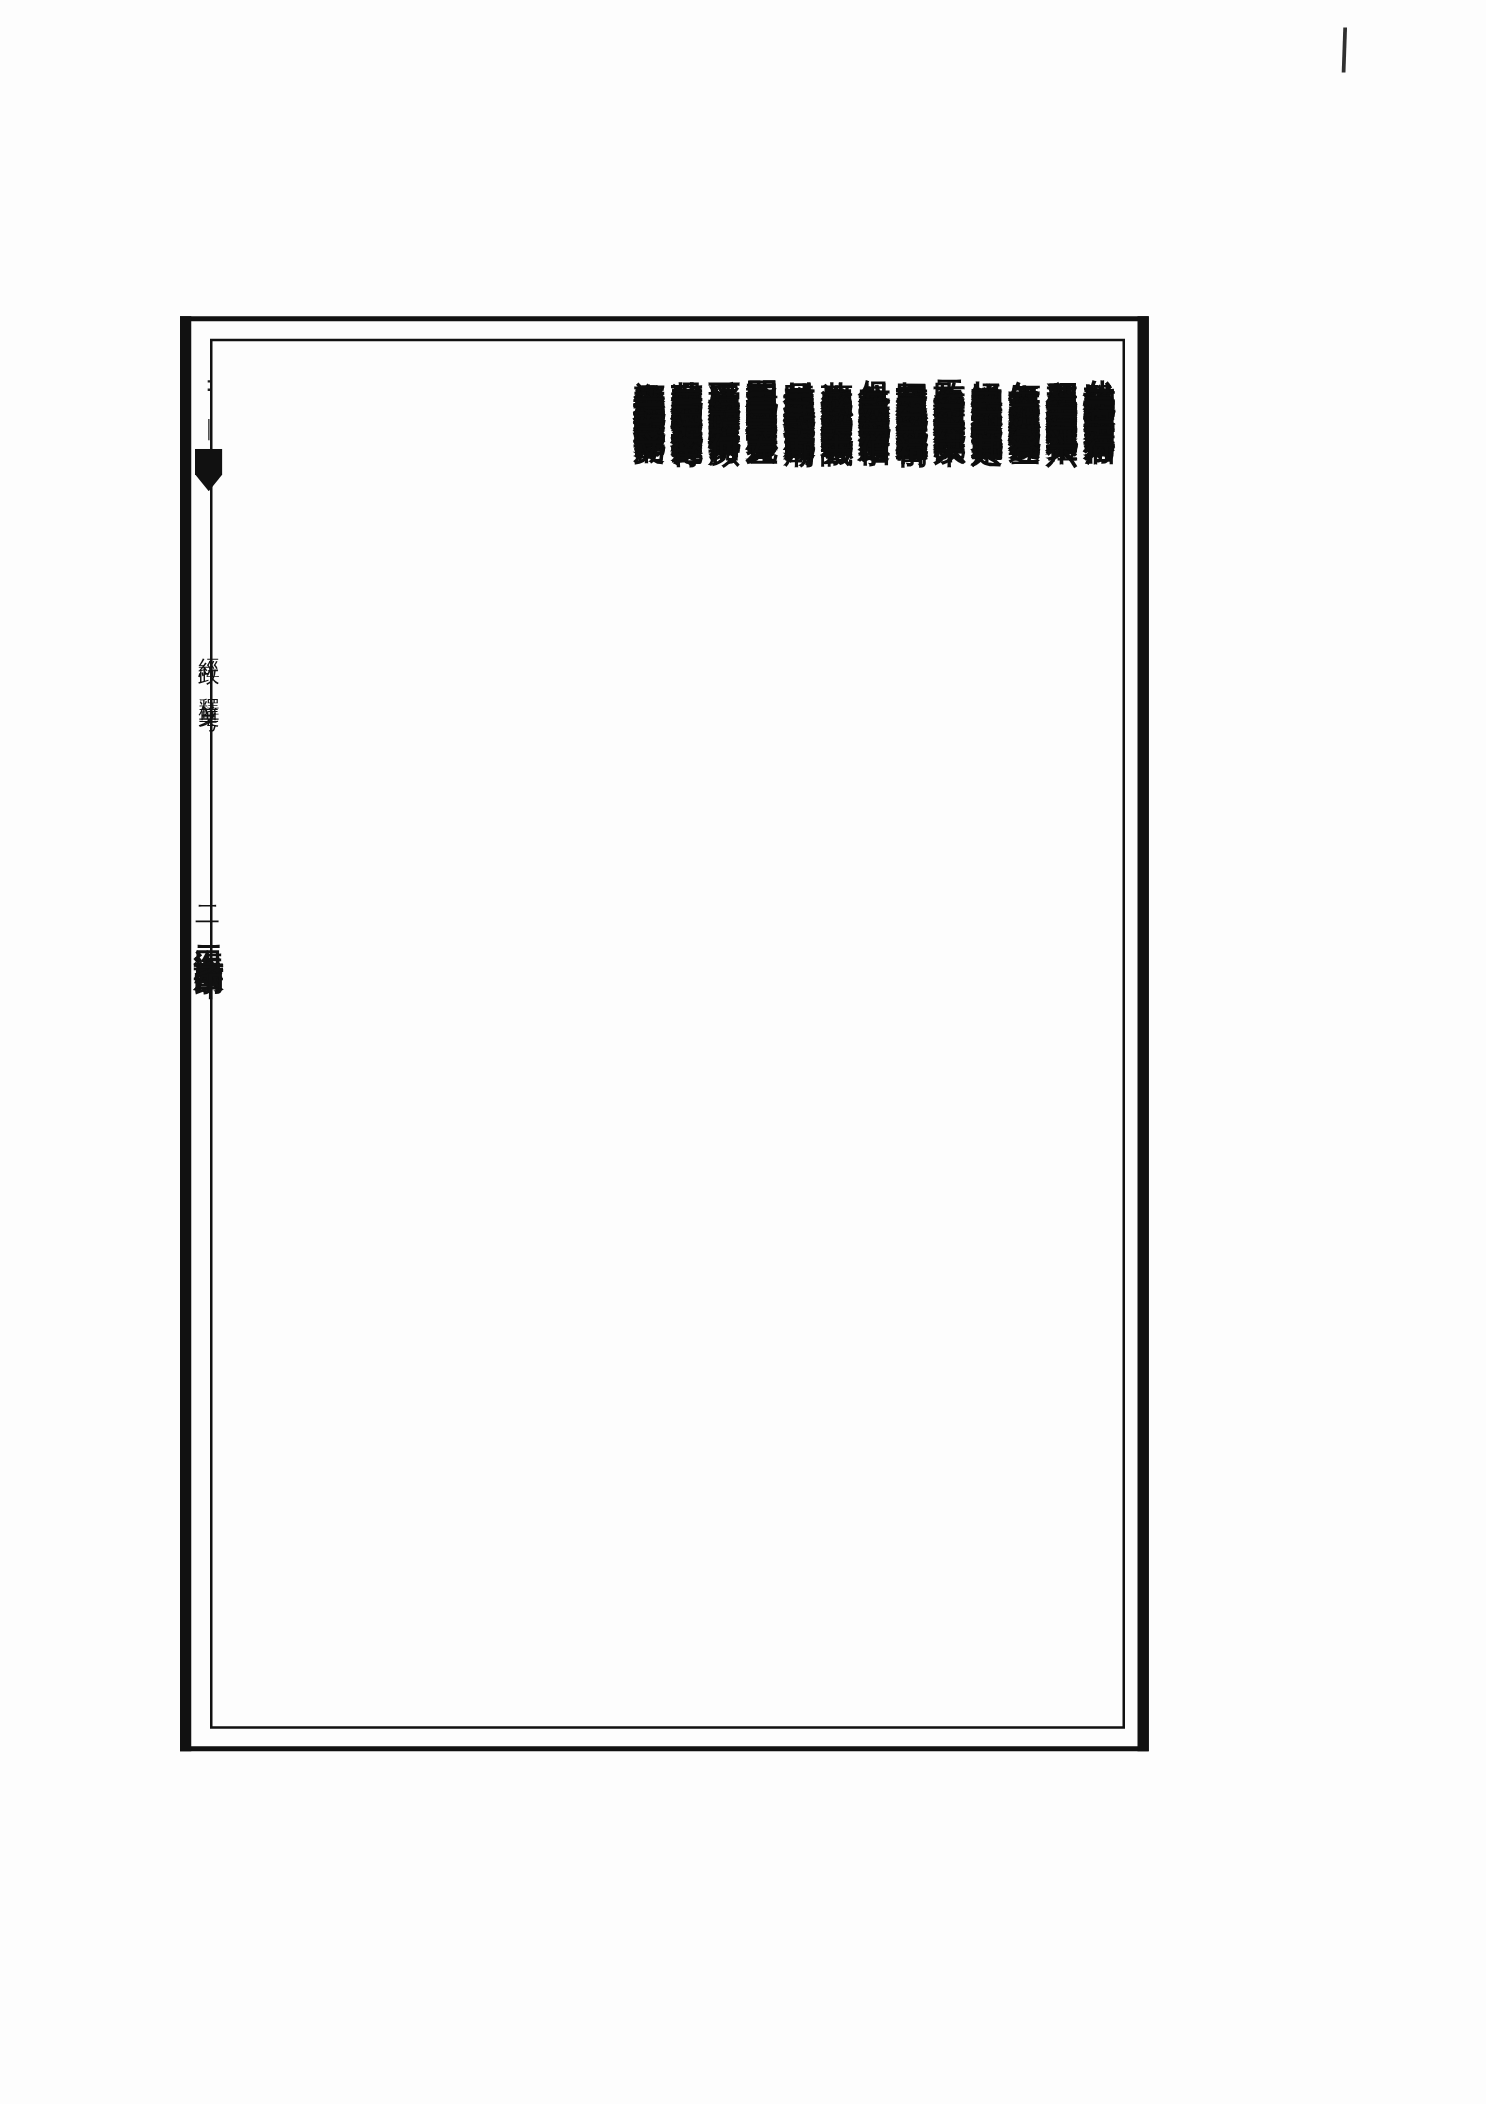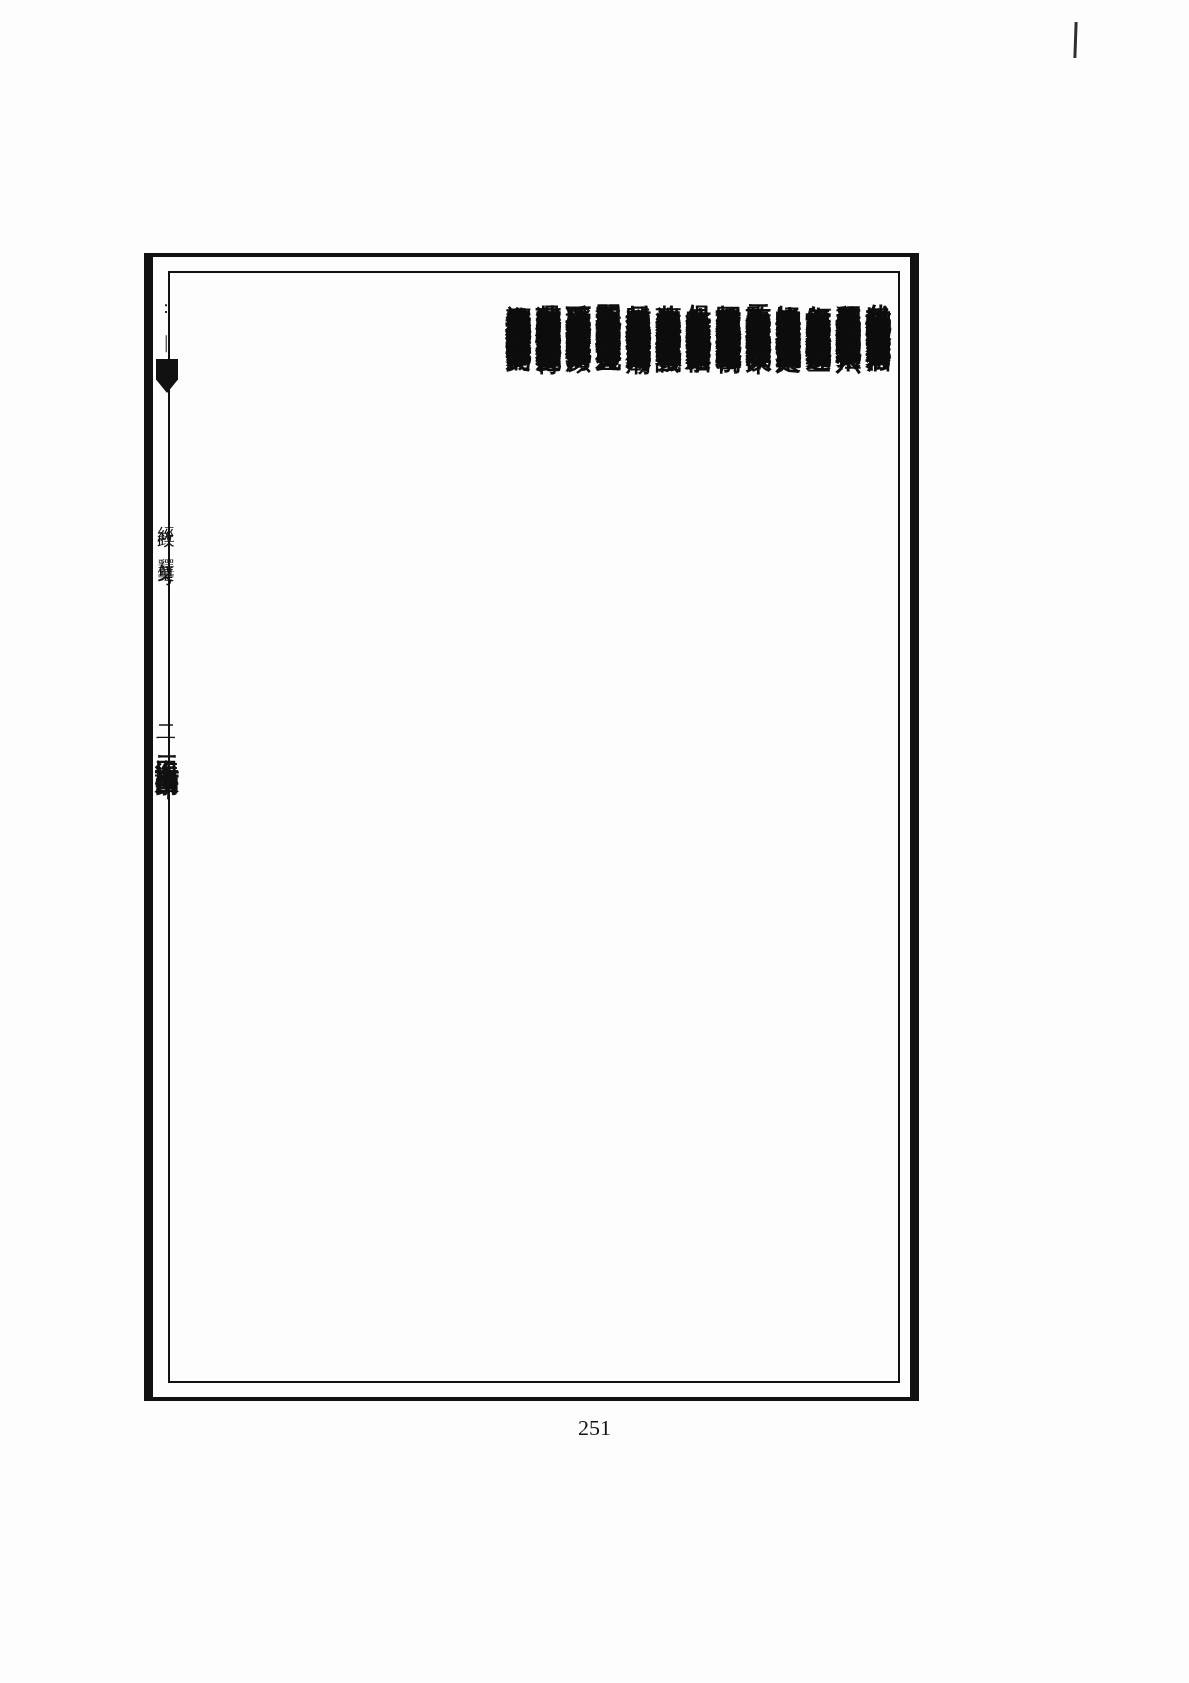--- a/index.html
+++ b/index.html
@@ -201,14 +201,13 @@
     <div class="col">胡安國蔡國蔡沈眞德秀從祀三年禁釋老宮不得祀孔子以顏路曾點孔鯉孟孫激配享啓祠</div>
     <div class="col">俱封公八年追封元吳澄爲臨川郡公從祀成化二年封漢董仲舒爲廣川伯胡安國建寧伯</div>
     <div class="col bold-accent">蔡沈崇安伯眞德秀浦城伯宏治九年封宋楊時爲將樂伯從祀嘉靖九年允輔臣張璁議去</div>
     <div class="col">封號易像以木主題曰至聖先師孔子神位啓聖王爲啓聖公改大成殿爲先師廟殿門爲廟</div>
     <div class="col">門四配稱復聖顏子宗聖曾子述聖子思子亞聖孟子神位十哲以下及門弟子皆稱先賢左</div>
     <div class="col">氏以下稱先儒去塑像設木主罷公侯伯諸封爵申黨即申棖止存棖祀其公伯寮秦冉顏何</div>
     <div class="col">荀况戴聖劉向賈逵馬融何休王肅王弼杜預十二人俱罷祀林放遽瑗鄭衆盧植服虔范寗</div>
     <div class="col">鄭康成吳澄改祀於鄉增祀者五人蒼王通胡瑗陸九淵歐陽修改至聖先師孔子廟爲文</div>
   </div>
 
-  <div class="page-number">251</div>
 </div>
 
 </body></html>

